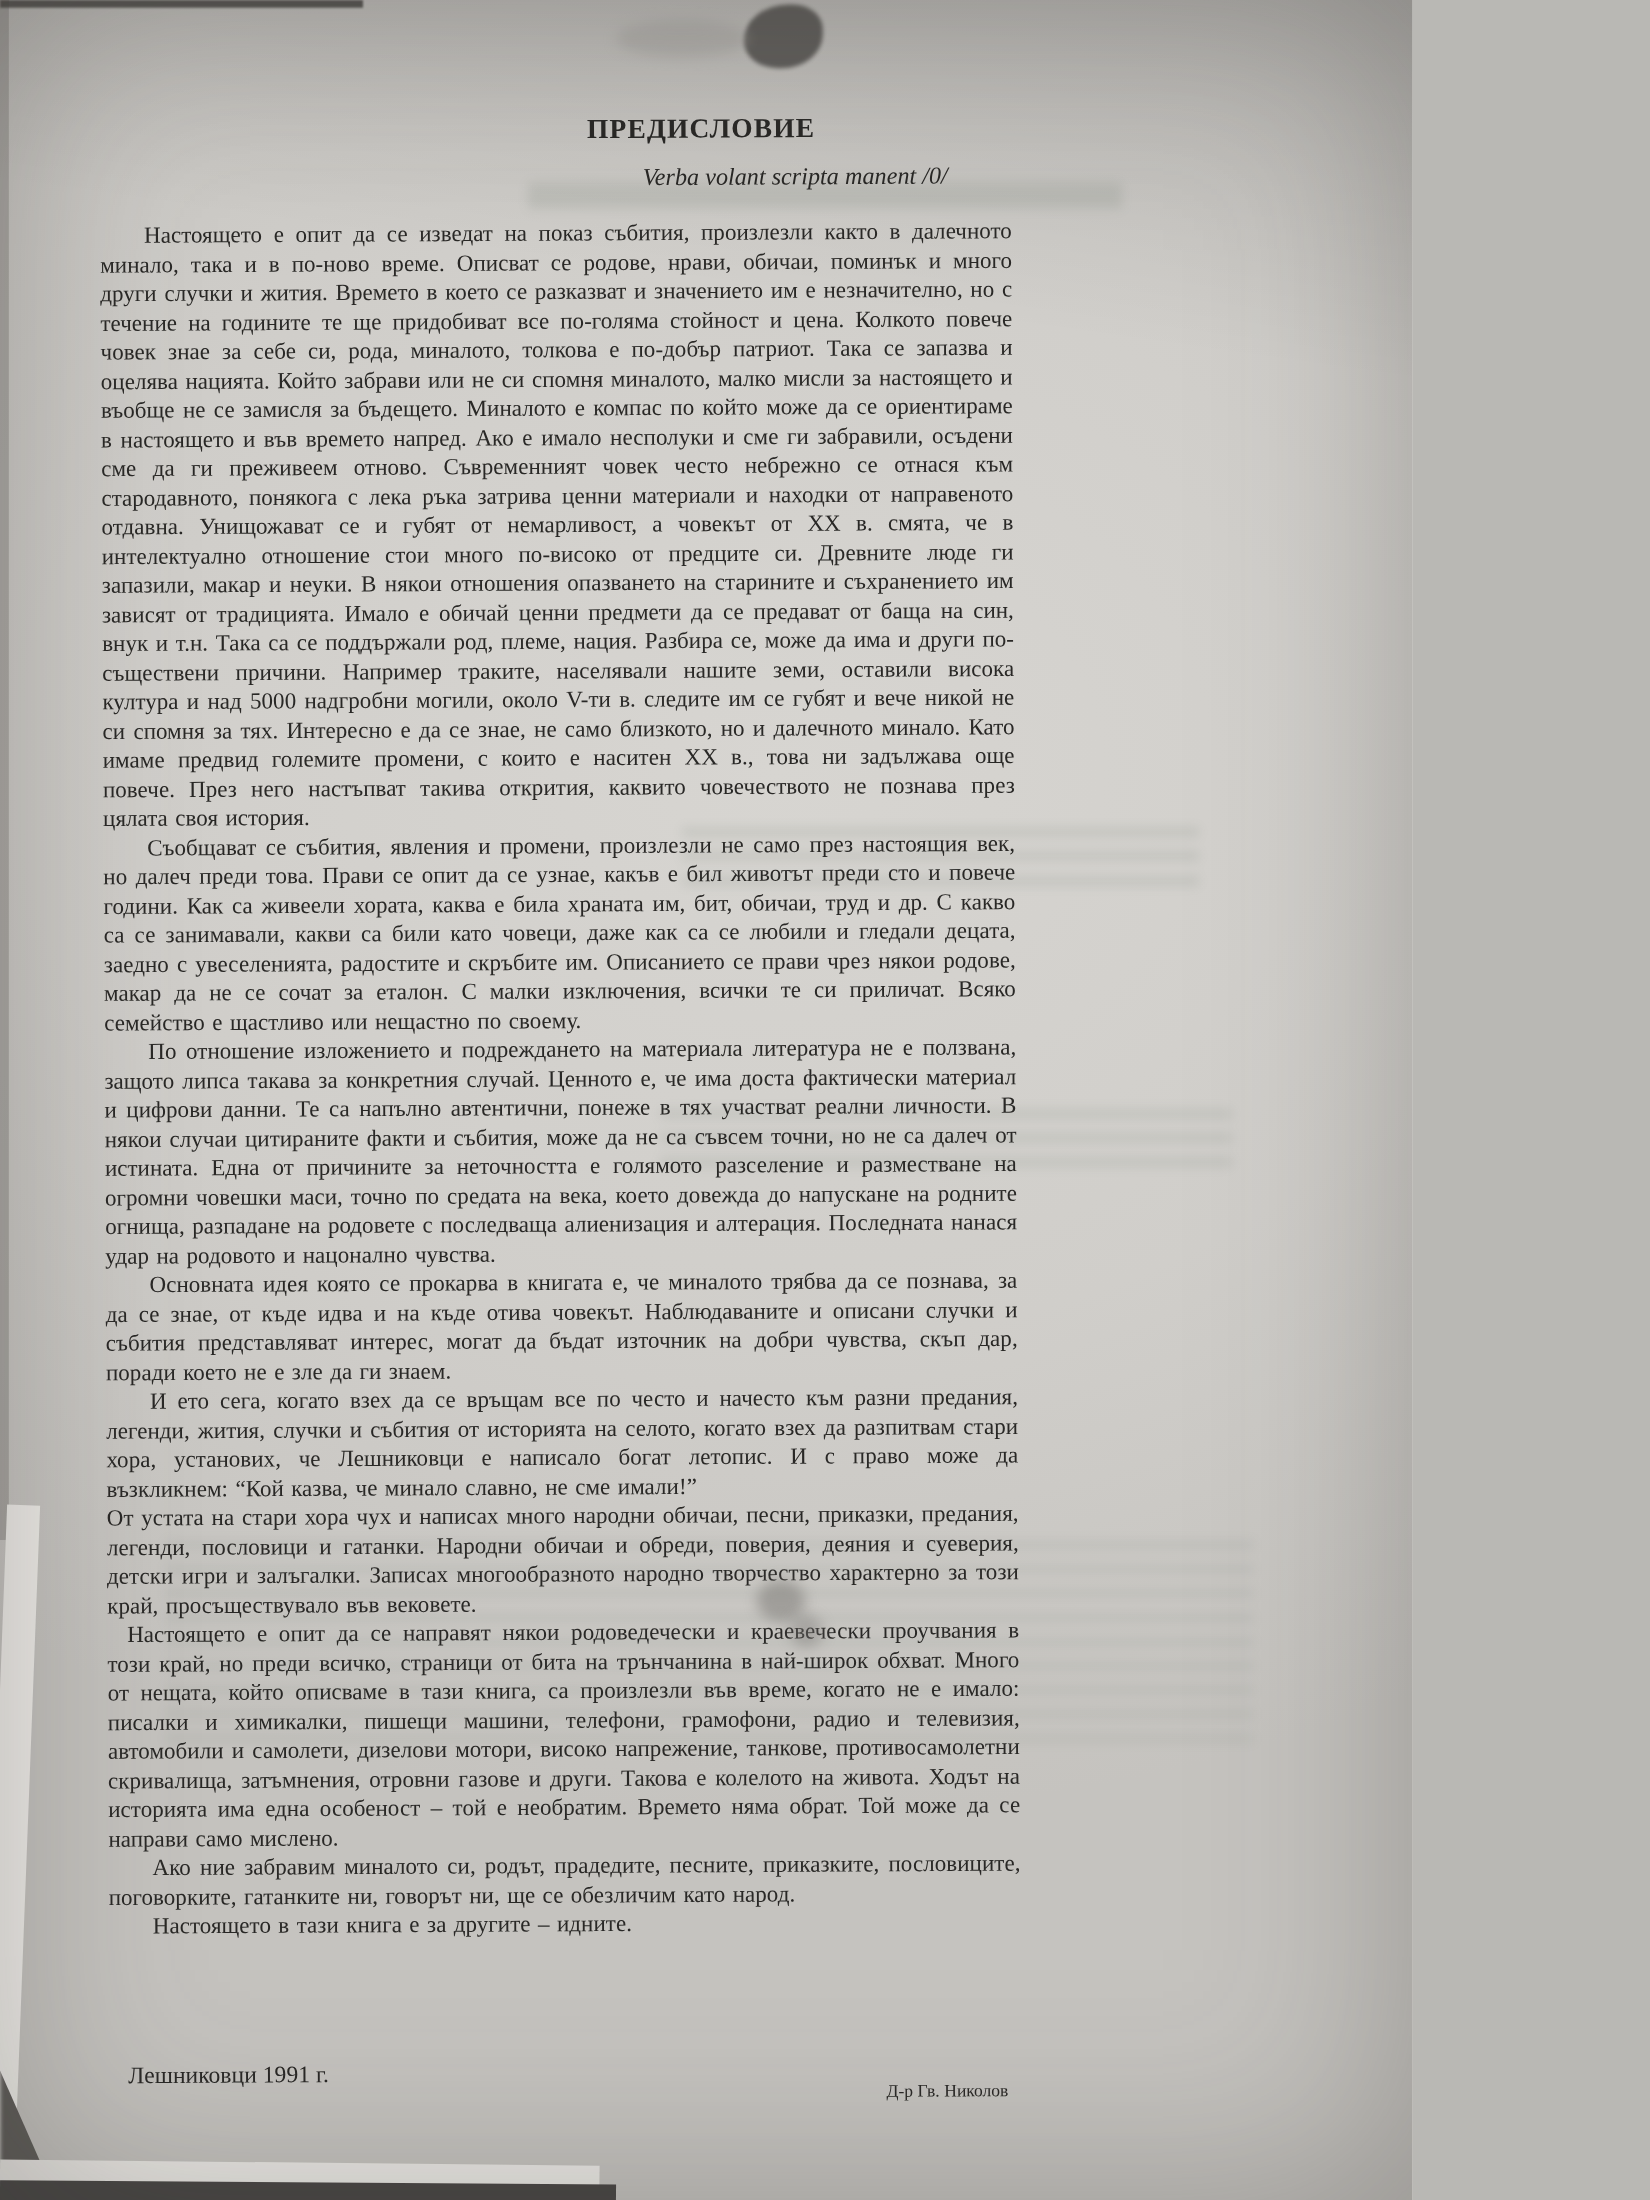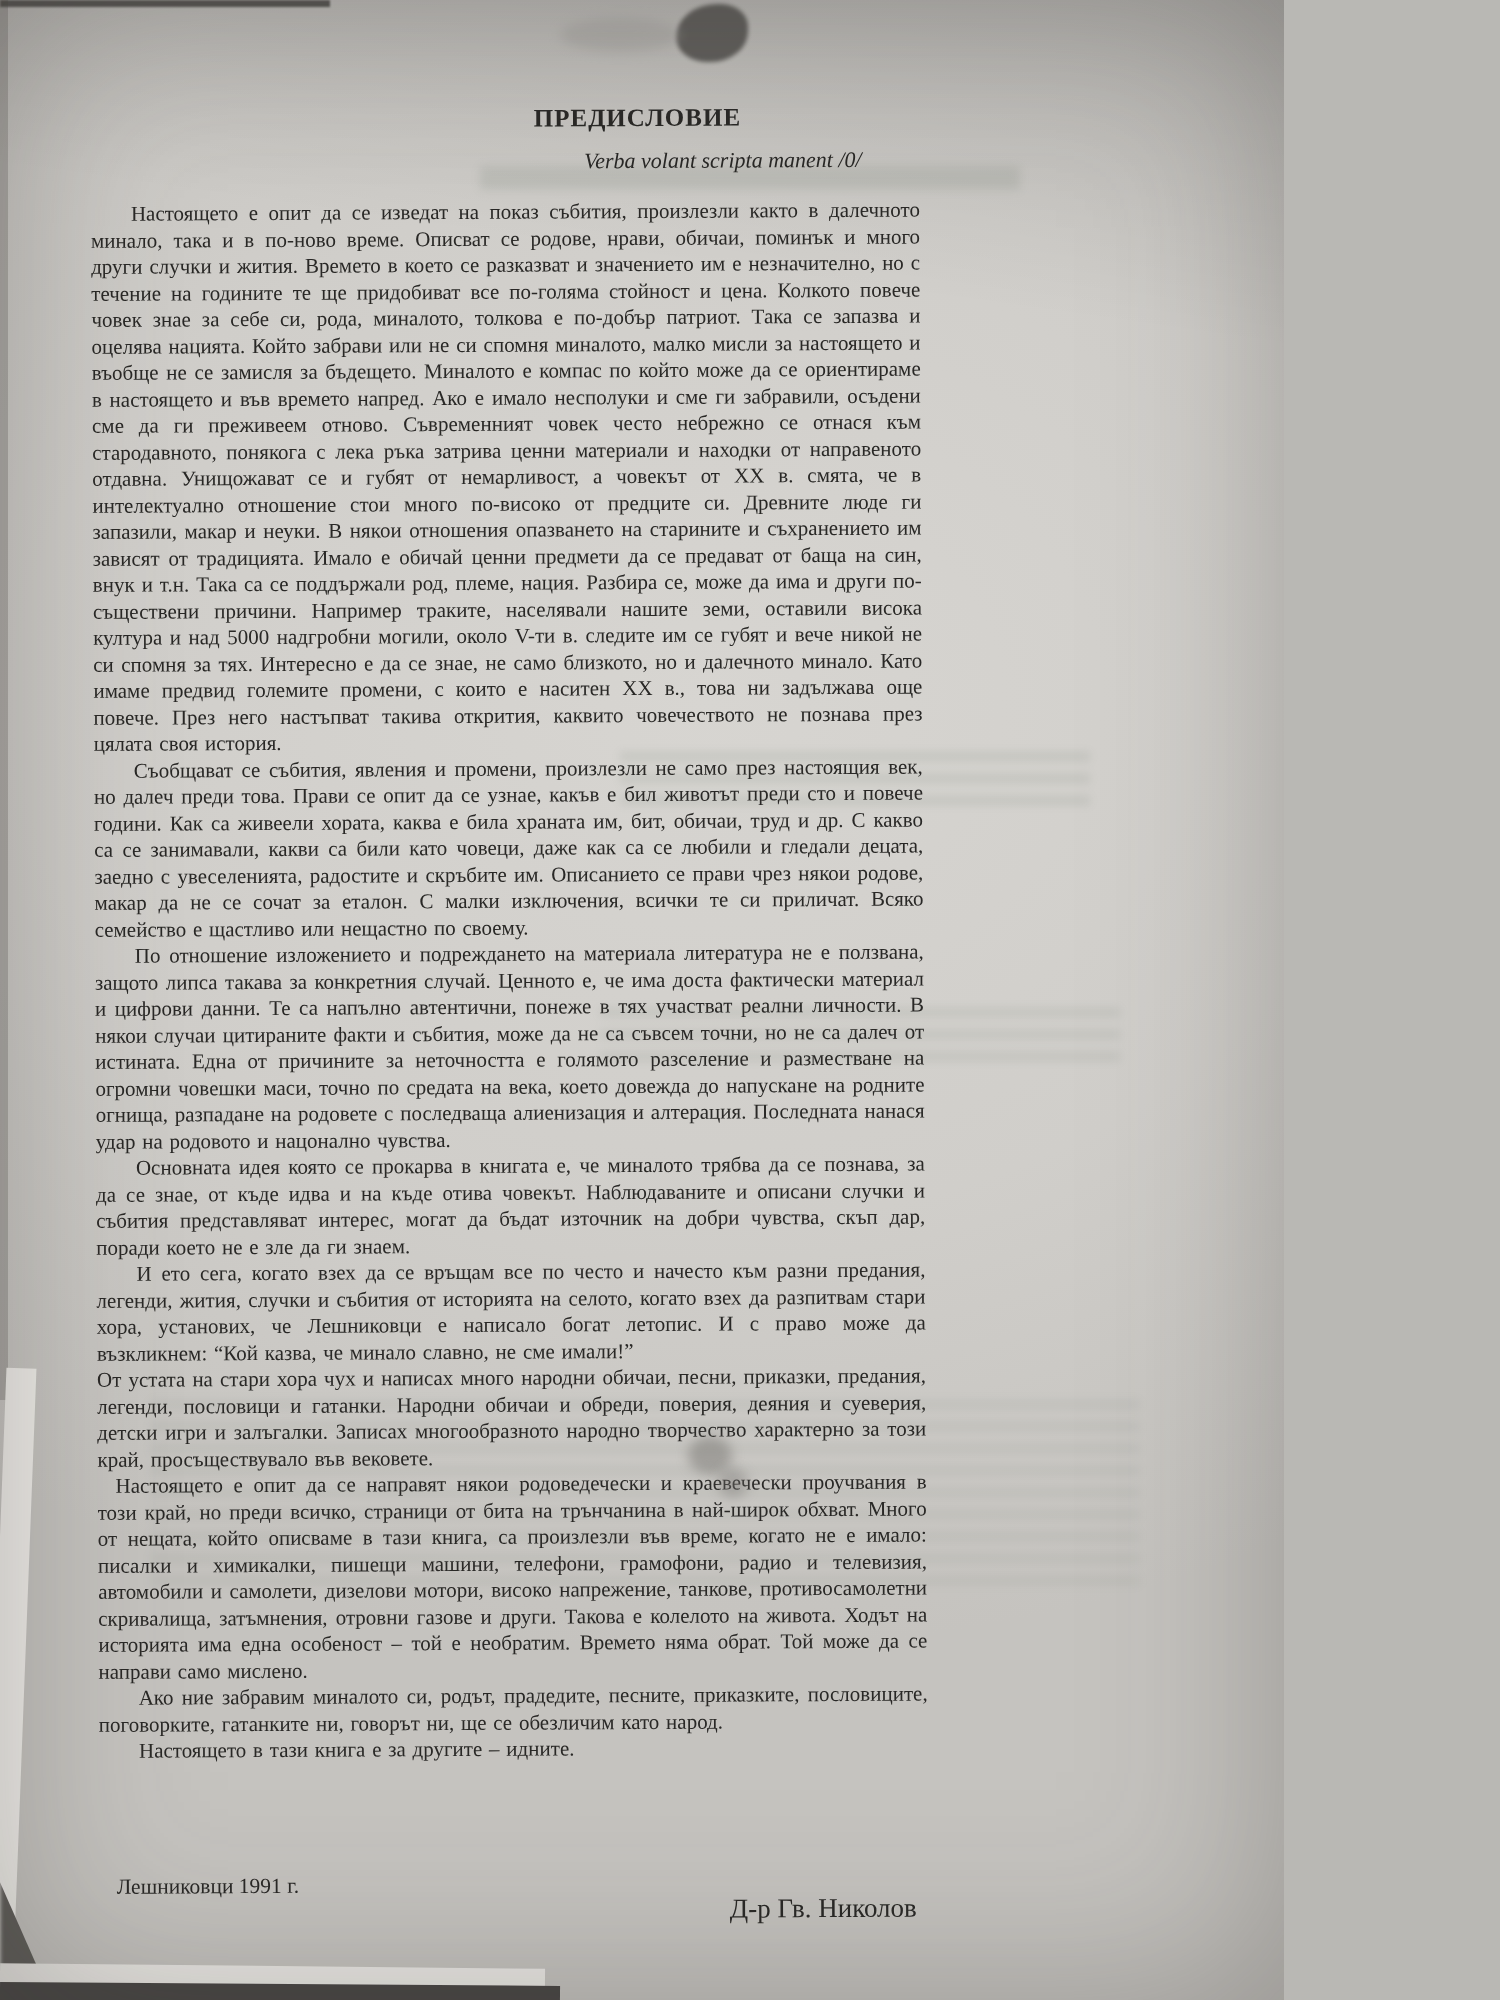--- a/index.html
+++ b/index.html
@@ -47,21 +47,21 @@
     font-size: 21px;
     line-height: 26.5px;
     text-align: justify;
     word-spacing: 1.5px;
     hyphens: none;
   }
   .body-text p { margin: 0; text-indent: 40px; }
   .body-text p.no-indent { text-indent: 0; }
   .body-text p.small-indent { text-indent: 18px; }
   .footer-left  { position: absolute; left: 112px;  top: 1872px; font-size: 21.5px; }
-  .footer-right { position: absolute; right: 372px; top: 1894px; font-size: 27px; }
+  .footer-right { position: absolute; right: 372px; top: 1894px; font-size: 16px; }
 
   
   .artifact { position: absolute; pointer-events: none; z-index: 5; }
   .ghost {
     position: absolute; pointer-events: none; z-index: 2;
     filter: blur(5px);
   }
   .g-lines {
     background: repeating-linear-gradient(180deg,
       rgba(96,110,98,0.45) 0 9px, rgba(0,0,0,0) 9px 22px);

